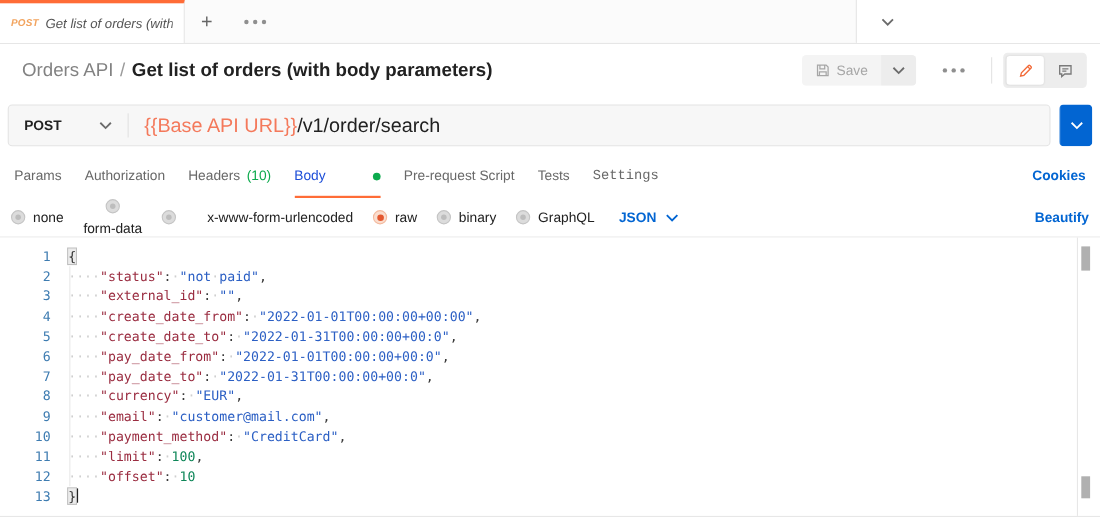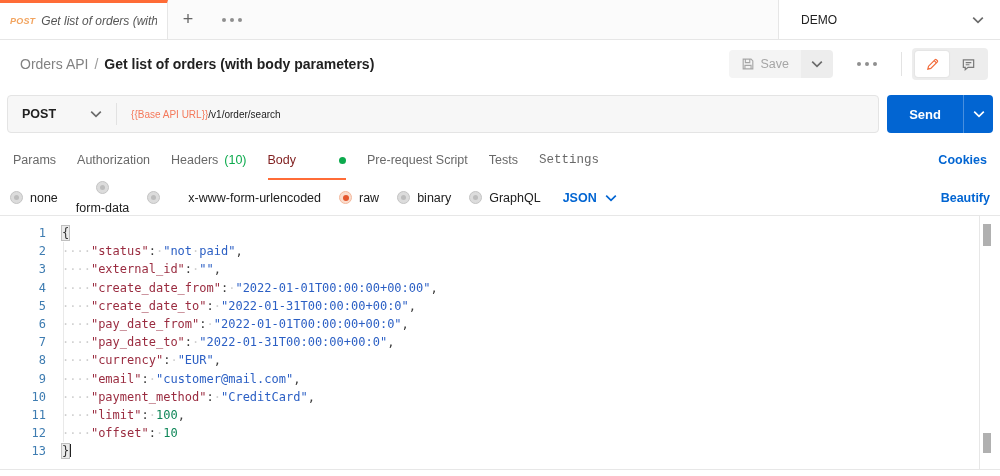--- a/index.html
+++ b/index.html
@@ -15,51 +15,51 @@
   .dots3 { display:flex; gap:4px; align-items:center; padding:0 14px; cursor:pointer; }
   .dots3 i { width:4px; height:4px; border-radius:50%; background:#8F8F8F; }
   .tb-spacer { flex:1; }
   .ws-box { border-left:1px solid #E6E6E6; width:222px; display:flex; align-items:center; padding:0 16px 0 22px; background:#fff; }
   .ws-name { font-size:12px; color:#212121; flex:1; }
   .chev { width:12px; height:12px; }
   .chev polyline { fill:none; stroke:#6B6B6B; stroke-width:1.4; }
 
   
   .hdr { height:48px; display:flex; align-items:center; padding:0 12px 0 20px; }
-  .crumbs { font-size:14px; display:flex; gap:6px; align-items:center; flex:1; min-width:0; }
+  .crumbs { font-size:17px; display:flex; gap:6px; align-items:center; flex:1; min-width:0; }
   .crumb-col { color:#828282; cursor:pointer; }
   .crumb-sep { color:#9a9a9a; }
   .crumb-req { color:#212121; font-weight:700; }
   .hdr-actions { display:flex; align-items:center; gap:10px; }
   .save-grp { display:flex; border-radius:4px; overflow:hidden; }
   .save-main { display:flex; align-items:center; gap:6px; background:#F4F4F4; color:#A6A6A6; font-size:12.5px; font-weight:400; padding:7px 12px; cursor:default; }
   .save-chev { background:#EDEDED; padding:7px 10px; display:flex; align-items:center; cursor:pointer; }
   .vdiv { width:1px; height:24px; background:#E3E3E3; }
   .iconpair { background:#EDEDED; border-radius:4px; padding:3px; display:flex; gap:2px; }
   .ip-seg { width:34px; height:26px; border-radius:3px; display:flex; align-items:center; justify-content:center; cursor:pointer; }
   .ip-active { background:#fff; box-shadow:0 0 2px rgba(0,0,0,.12); }
 
   
   .urlrow { height:52px; display:flex; align-items:center; padding:0 7px; gap:8px; }
   .urlbox { flex:1; height:38px; background:#F7F7F7; border:1px solid #E4E4E4; border-radius:4px; display:flex; align-items:center; overflow:hidden; }
   .method-sel { display:flex; align-items:center; gap:34px; padding:0 14px; cursor:pointer; }
   .method-sel .m { font-size:12.5px; font-weight:700; color:#212121; }
   .urlbox .sep { width:1px; align-self:stretch; margin:7px 0; background:#E2E2E2; }
-  .urlinput { flex:1; font-size:10px; padding:0 14px; white-space:nowrap; overflow:hidden; cursor:text; }
+  .urlinput { flex:1; font-size:18px; padding:0 14px; white-space:nowrap; overflow:hidden; cursor:text; }
   .urlvar { color:var(--salmon); }
   .urlpath { color:#212121; }
   .send-grp { display:flex; height:38px; border-radius:4px; overflow:hidden; flex:none; }
   .send-main { background:var(--blue); color:#fff; font-size:13px; font-weight:700; border:none; padding:0 22px; cursor:pointer; }
   .send-chev { background:var(--blue); border-left:1px solid rgba(255,255,255,.28); width:30px; display:flex; align-items:center; justify-content:center; cursor:pointer; }
   .send-chev polyline { stroke:#fff; }
 
   
   .rtabs { height:40px; display:flex; align-items:stretch; padding:0 13px; gap:21px; }
   .rtab { display:flex; align-items:center; gap:6px; font-size:12.5px; color:#696969; cursor:pointer; position:relative; }
-  .rtab.active { color:#7f1d1d;gap:43px; }
+  .rtab.active { color:#1d4ed8;gap:43px; }
   .rtab.active::after { content:""; position:absolute; left:0; right:0; bottom:0; height:2px; background:var(--orange); }
   .rtab .cnt { color:var(--green); }
   .rtab .gdot { width:7px; height:7px; border-radius:50%; background:var(--green); }
   .rtabs .spacer { flex:1; }
   .linklike { align-self:center; font-size:12.5px; font-weight:600; color:var(--blue); cursor:pointer; }
 
   
   .btyperow { height:36px; display:flex; align-items:center; padding:0 10px; gap:18px; border-bottom:1px solid #E7E7E7; }
   .bopt { display:flex; align-items:center; gap:7px; font-size:12.5px; color:#212121; cursor:pointer; }
   .radio { width:13px; height:13px; border-radius:50%; background:#DCDCDC; border:1px solid #C4C4C4; position:relative; }
@@ -103,21 +103,20 @@
   <div class="tb-btn plus">
       <span>+</span>
     </div>
   <div class="dots3">
       <i></i>
       <i></i>
       <i></i>
     </div>
   <div class="tb-spacer"></div>
   <div class="ws-box">
-    <span class="ws-name">DEMO</span>
     <svg class="chev" viewBox="0 0 10 10">
         <polyline points="1,3 5,7 9,3"></polyline>
       </svg>
   </div>
 </div>
 
 <div class="hdr">
   <div class="crumbs">
     <span class="crumb-col">Orders API</span>
     <span class="crumb-sep">/</span>
@@ -167,21 +166,20 @@
       <svg class="chev" viewBox="0 0 10 10">
           <polyline points="1,3 5,7 9,3"></polyline>
         </svg>
     </div>
     <div class="sep"></div>
     <div class="urlinput">
       <span class="urlvar">{{Base API URL}}</span><span class="urlpath">/v1/order/search</span>
     </div>
   </div>
   <div class="send-grp">
-    <button class="send-main">Send</button>
     <div class="send-chev">
       <svg class="chev" viewBox="0 0 10 10">
           <polyline points="1,3 5,7 9,3"></polyline>
         </svg>
     </div>
   </div>
 </div>
 
 <div class="rtabs">
 

